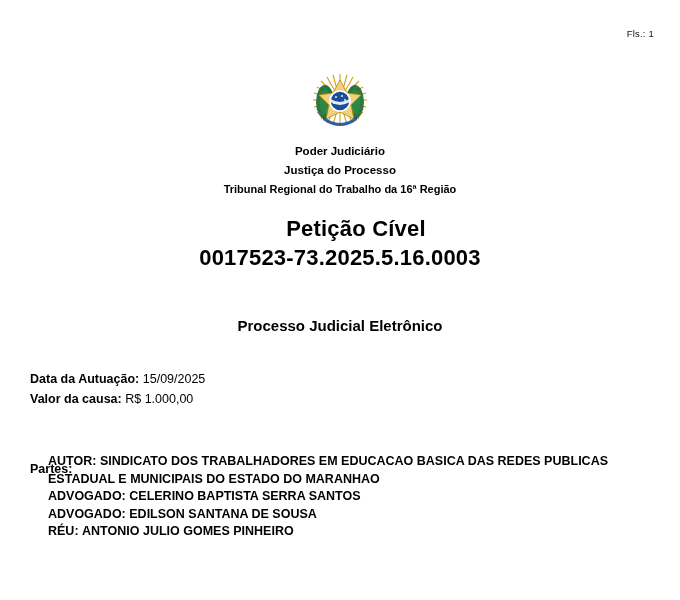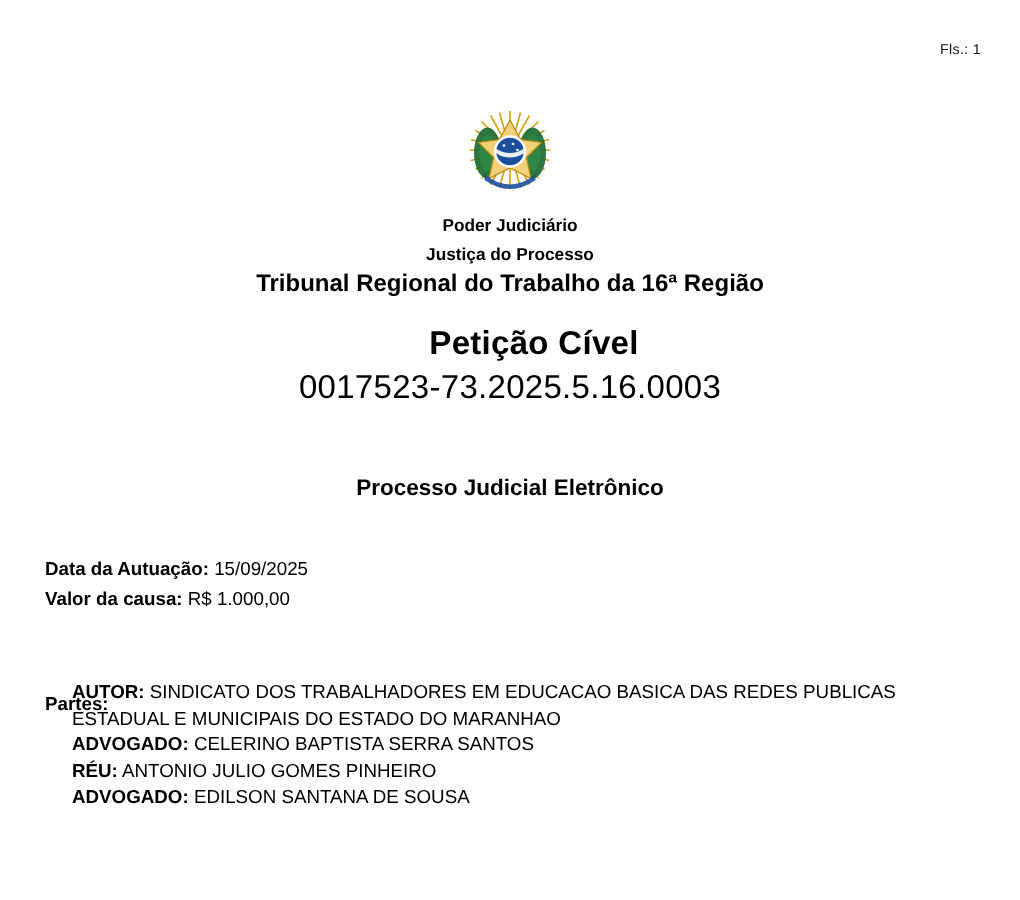--- a/index.html
+++ b/index.html
@@ -49,39 +49,39 @@
     right: 0;
     text-align: center;
   }
   .header-lines div {
     font-weight: bold;
     font-size: 11.5px;
     line-height: 19px;
     color: #000;
   }
   .header-lines .l3 {
-    font-size: 16px;
+    font-size: 11px;
   }
   .doc-title {
     position: absolute;
     top: 215px;
     left: 0;
     right: 0;
     text-align: center;
   }
   .doc-title .t1 {
     font-size: 22px;
     font-weight: bold;
     line-height: 28px;
     letter-spacing: 0.2px;
     padding-left: 32px;
   }
   .doc-title .t2 {
     font-size: 22px;
-    font-weight: normal;
+    font-weight: bold;
     line-height: 30px;
     letter-spacing: 0.2px;
   }
   .subtitle {
     position: absolute;
     top: 317px;
     left: 0;
     right: 0;
     text-align: center;
     font-size: 15px;
@@ -113,21 +113,21 @@
     font-size: 12.5px;
     line-height: 17.5px;
   }
   .party-row {
     display: block;
   }
   .party-role {
     font-weight: bold;
   }
   .party-name {
-    font-weight: normal;
+    font-weight: bold;
   }
 </style>
 </head>
 <body>
 
 <div class="page">
 
   <div class="folio">Fls.: 1</div>
 
   <div class="crest-wrap">
@@ -206,22 +206,22 @@
   <div class="parties">
     <div class="party-row">
       <span class="party-role">AUTOR:</span>
       <span class="party-name">SINDICATO DOS TRABALHADORES EM EDUCACAO BASICA DAS REDES PUBLICAS ESTADUAL E MUNICIPAIS DO ESTADO DO MARANHAO</span>
     </div>
     <div class="party-row">
       <span class="party-role">ADVOGADO:</span>
       <span class="party-name">CELERINO BAPTISTA SERRA SANTOS</span>
     </div>
     <div class="party-row">
+      <span class="party-role">ADVOGADO:</span>
+      <span class="party-name">EDILSON SANTANA DE SOUSA</span>
+    </div>
+    <div class="party-row">
       <span class="party-role">RÉU:</span>
       <span class="party-name">ANTONIO JULIO GOMES PINHEIRO</span>
     </div>
-    <div class="party-row">
-      <span class="party-role">ADVOGADO:</span>
-      <span class="party-name">EDILSON SANTANA DE SOUSA</span>
-    </div>
   </div>
 
 </div>
 
 </body></html>

